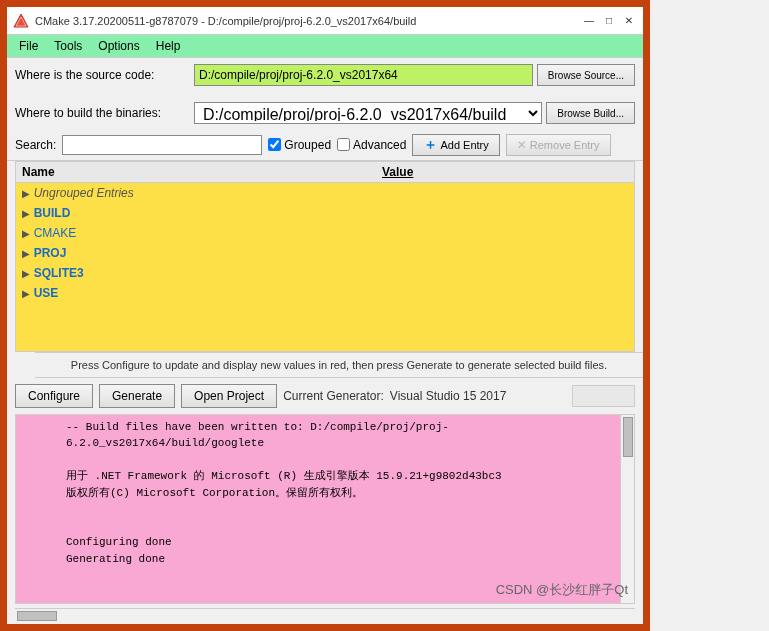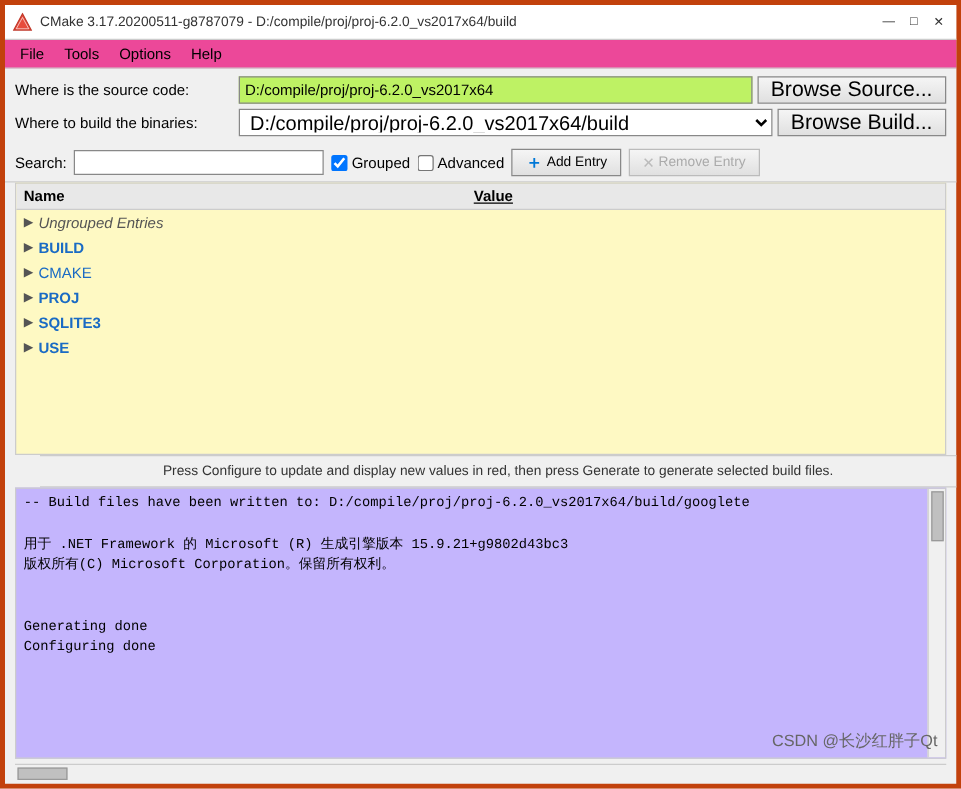--- a/index.html
+++ b/index.html
@@ -5,24 +5,24 @@
     * { box-sizing: border-box; margin: 0; padding: 0; }
     body {
       font-family: 'Segoe UI', Tahoma, Arial, sans-serif;
       font-size: 12px;
       background: #f0f0f0;
       width: 769px;
       height: 631px;
       overflow: hidden;
     }
     .window {
-      width: 769px;
+      width: 650px;
       height: 631px;
       background: #f0f0f0;
-      border: 4px solid #c2410c;
+      border: 7px solid #c2410c;
       display: flex;
       flex-direction: column;
     }
     .title-bar {
       background: #fff;
       display: flex;
       align-items: center;
       justify-content: space-between;
       padding: 4px 6px;
       border-bottom: 1px solid #ccc;
@@ -52,34 +52,34 @@
       align-items: center;
       justify-content: center;
       font-size: 10px;
       cursor: pointer;
       color: #333;
     }
     .menu-bar {
       display: flex;
       gap: 0;
       padding: 2px 4px;
-      background: #ec4899;
+      background: #86efac;
       border-bottom: 1px solid #ccc;
     }
     .menu-item {
       padding: 2px 8px;
       cursor: pointer;
       font-size: 12px;
       color: #000;
     }
     .form-area {
       padding: 6px 8px;
       display: flex;
       flex-direction: column;
-      gap: 4px;
+      gap: 16px;
       background: #f0f0f0;
     }
     .form-row {
       display: flex;
       align-items: center;
       gap: 4px;
     }
     .form-label {
       font-size: 12px;
       color: #000;
@@ -100,21 +100,21 @@
       border: 1px solid #888;
       padding: 2px 4px;
       font-size: 16px;
       background: #fff;
     }
     .btn {
       height: 22px;
       padding: 0 10px;
       border: 1px solid #888;
       background: linear-gradient(to bottom, #f5f5f5, #e0e0e0);
-      font-size: 17px;
+      font-size: 10px;
       cursor: pointer;
       white-space: nowrap;
     }
     .btn:disabled { color: #aaa; cursor: default; }
     .search-row {
       display: flex;
       align-items: center;
       gap: 6px;
       padding: 4px 8px;
       background: #f0f0f0;
@@ -124,21 +124,21 @@
     .search-input {
       width: 200px;
       height: 20px;
       border: 1px solid #888;
       padding: 2px 4px;
       font-size: 12px;
       background: #fff;
     }
     .checkbox-label {
       display: flex;
-      align-items: center;
+      align-items: flex-start;
       gap: 3px;
       font-size: 12px;
       cursor: pointer;
     }
     .add-entry-btn {
       height: 22px;
       padding: 0 10px;
       border: 1px solid #888;
       background: linear-gradient(to bottom, #f5f5f5, #e0e0e0);
       font-size: 11px;
@@ -157,21 +157,21 @@
       font-size: 11px;
       cursor: default;
       color: #aaa;
       display: flex;
       align-items: center;
       gap: 3px;
     }
     .x-icon { color: #bbb; font-size: 12px; }
     .table-area {
       flex: 1;
-      background: #fef9c3;
+      background: #fde047;
       border: 1px solid #ccc;
       margin: 0 8px;
       overflow: hidden;
       display: flex;
       flex-direction: column;
     }
     .table-header {
       display: flex;
       background: #e8e8e8;
       border-bottom: 1px solid #ccc;
@@ -227,27 +227,28 @@
     .generator-value-box {
       flex: 1;
       height: 22px;
       border: 1px solid #ccc;
       background: #e8e8e8;
       font-size: 11px;
       padding: 2px 4px;
     }
     .output-area {
       flex: 1;
-      background: #c4b5fd;
+      background: #f9a8d4;
       border: 1px solid #ccc;
       margin: 0 8px 4px 8px;
       overflow: hidden;
       display: flex;
       flex-direction: column;
       position: relative;
+      padding-left: 44px;
     }
     .output-text {
       flex: 1;
       overflow-y: hidden;
       padding: 4px 6px;
       font-family: 'Courier New', monospace;
       font-size: 11px;
       color: #000;
       line-height: 1.5;
     }
@@ -387,31 +388,40 @@
         <span class="tree-arrow">▶</span>
         <span class="tree-label-use">USE</span>
       </div>
     </div>
   </div>
 
   <div class="status-bar">
     <span>Press Configure to update and display new values in red, then press Generate to generate selected build files.</span>
   </div>
 
+  <div class="action-row">
+    <button class="action-btn">Configure</button>
+    <button class="action-btn">Generate</button>
+    <button class="action-btn">Open Project</button>
+    <span class="generator-label">Current Generator:</span>
+    <span class="generator-label">Visual Studio 15 2017</span>
+    <div style="flex:1"></div>
+    <div class="generator-value-box"></div>
+  </div>
 
   <div class="output-area">
     <div class="output-text">
       <div>-- Build files have been written to: D:/compile/proj/proj-6.2.0_vs2017x64/build/googlete</div>
       <div>&nbsp;</div>
       <div>用于 .NET Framework 的 Microsoft (R) 生成引擎版本 15.9.21+g9802d43bc3</div>
       <div>版权所有(C) Microsoft Corporation。保留所有权利。</div>
       <div>&nbsp;</div>
       <div>&nbsp;</div>
+      <div>Configuring done</div>
       <div>Generating done</div>
-      <div>Configuring done</div>
     </div>
     <div class="output-scrollbar">
       <div class="scrollbar-thumb"></div>
     </div>
     <div class="watermark">CSDN @长沙红胖子Qt</div>
   </div>
 
   <div class="scrollbar-h">
     <div class="scrollbar-h-thumb"></div>
   </div>

